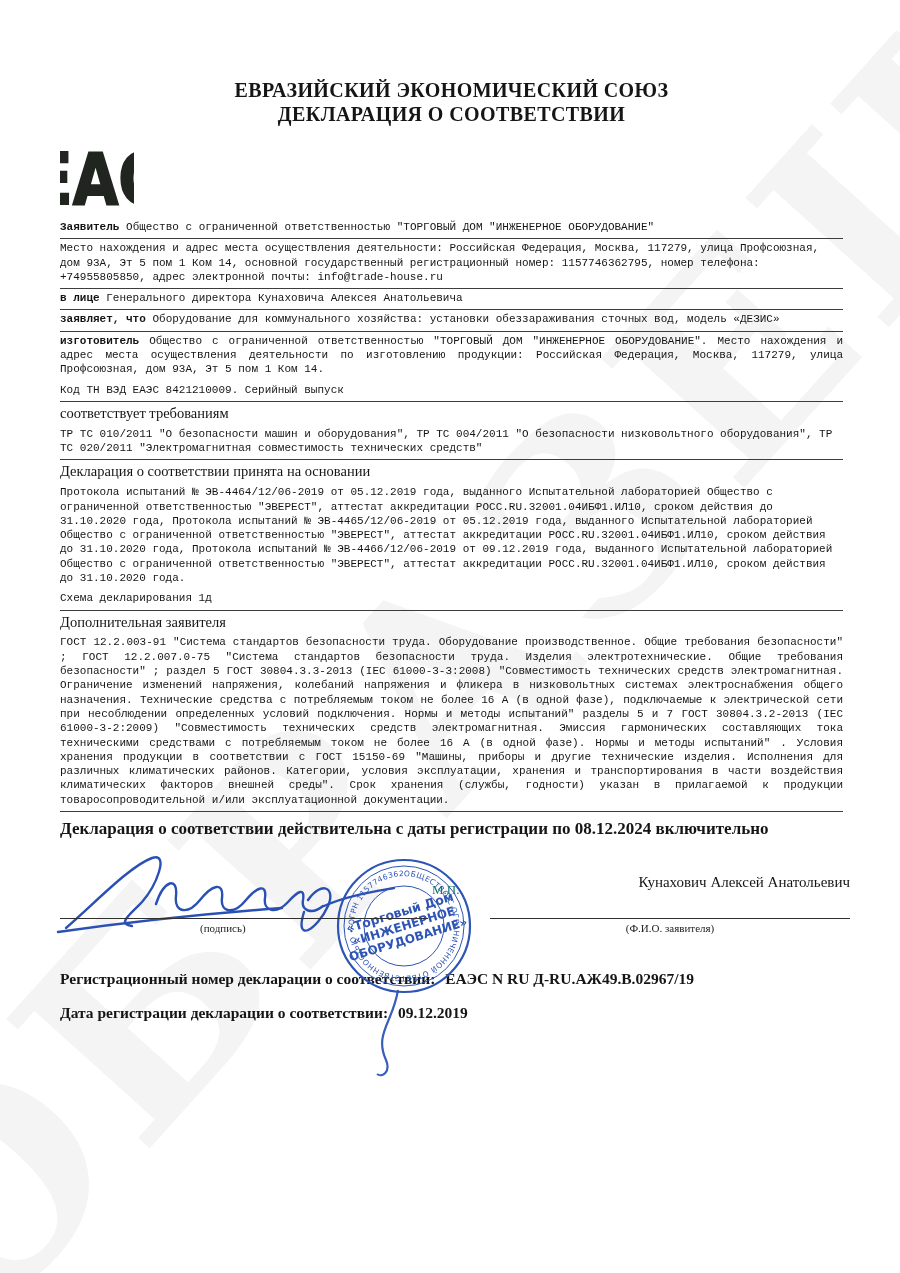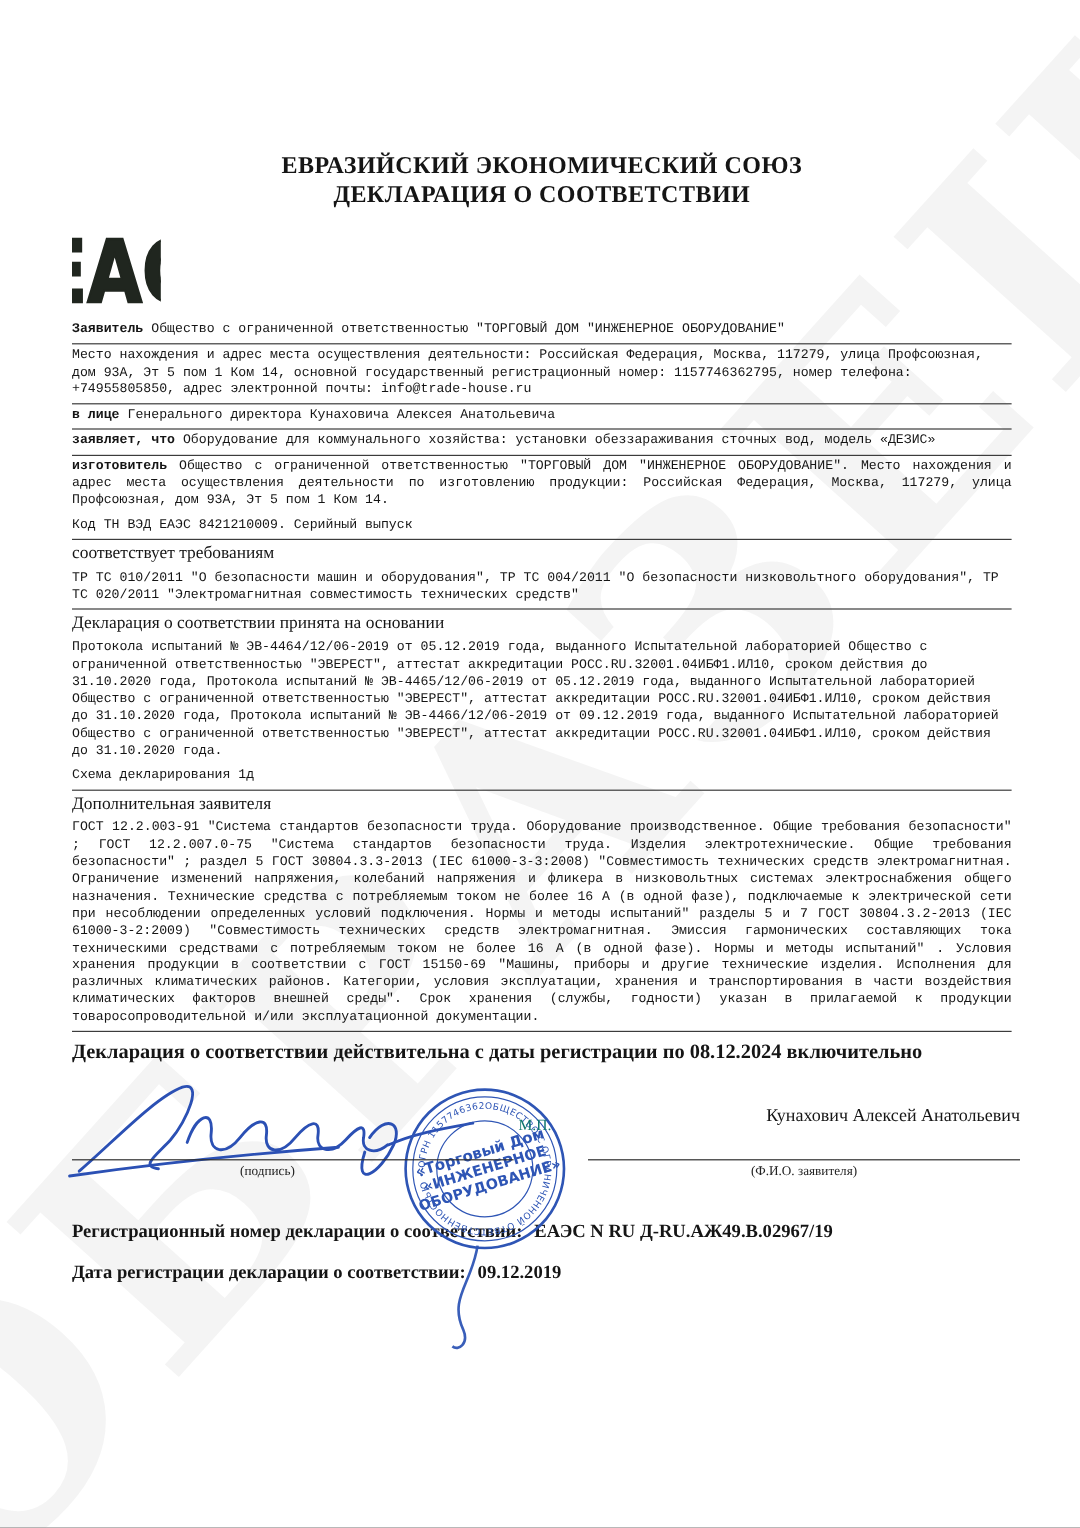--- a/index.html
+++ b/index.html
@@ -9,21 +9,21 @@
     font-family:"Liberation Serif","DejaVu Serif",serif; color:#151515;
   }
   .watermark {
     position:absolute; left:50%; top:53%;
     transform:translate(-50%,-50%) rotate(-48deg);
     font-family:"DejaVu Serif",serif; font-size:265px; font-weight:bold;
     letter-spacing:14px; white-space:nowrap; color:rgba(60,60,60,0.055);
     pointer-events:none; user-select:none;
   }
   .content { position:absolute; inset:0; padding:78px 57px 0 60px; }
-  .title { text-align:center; font-weight:bold; font-size:20px; line-height:1.2; letter-spacing:0.4px;margin-top:48px; }
+  .title { text-align:center; font-weight:bold; font-size:20px; line-height:1.2; letter-spacing:0.4px; }
   .eac-wrap { margin:10px 0 4px 0; height:78px; }
   p.row { margin:0; padding:2px 0 4px 0; font-size:11px; line-height:1.3;font-family:Liberation Mono, monospace; }
   p.just { text-align:justify; }
   .rule { border-bottom:1.3px solid #3c3c3c; padding-bottom:5px; margin-bottom:3px; }
   b.lead { font-weight:bold; }
   .h { font-weight:normal; font-size:14.5px; line-height:1.3; margin:2px 0; }
   .prot { font-size:14.3px; line-height:1.32; }
   .addl { font-size:13.6px; line-height:1.3; text-align:justify; }
   .validity { font-weight:bold; font-size:17px; margin:4px 0 0 0; padding:3px 0; }
   .sig-area { position:relative; height:112px; }

